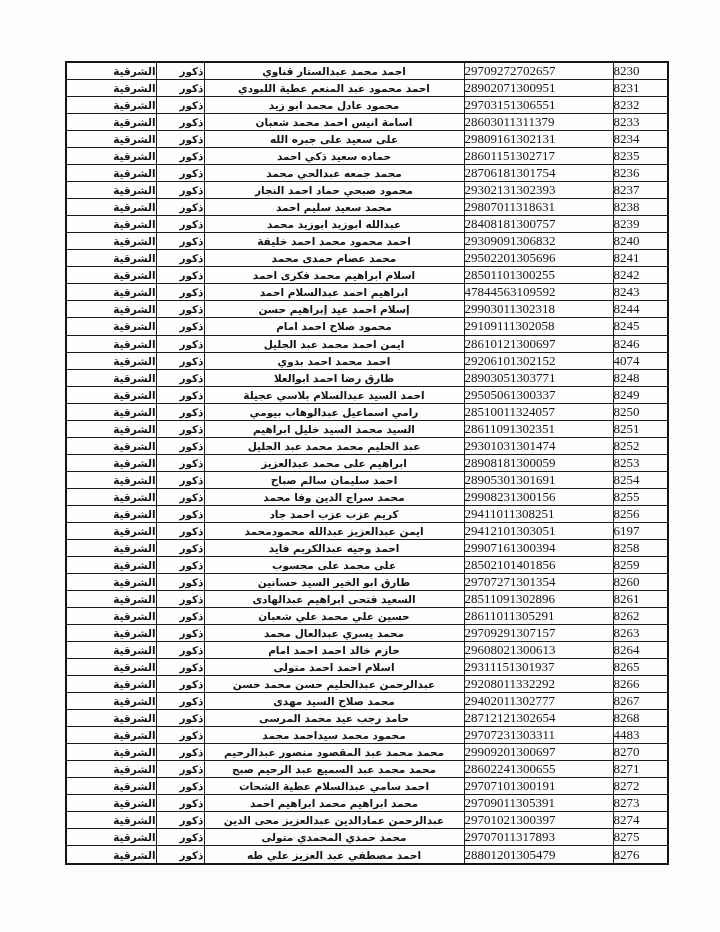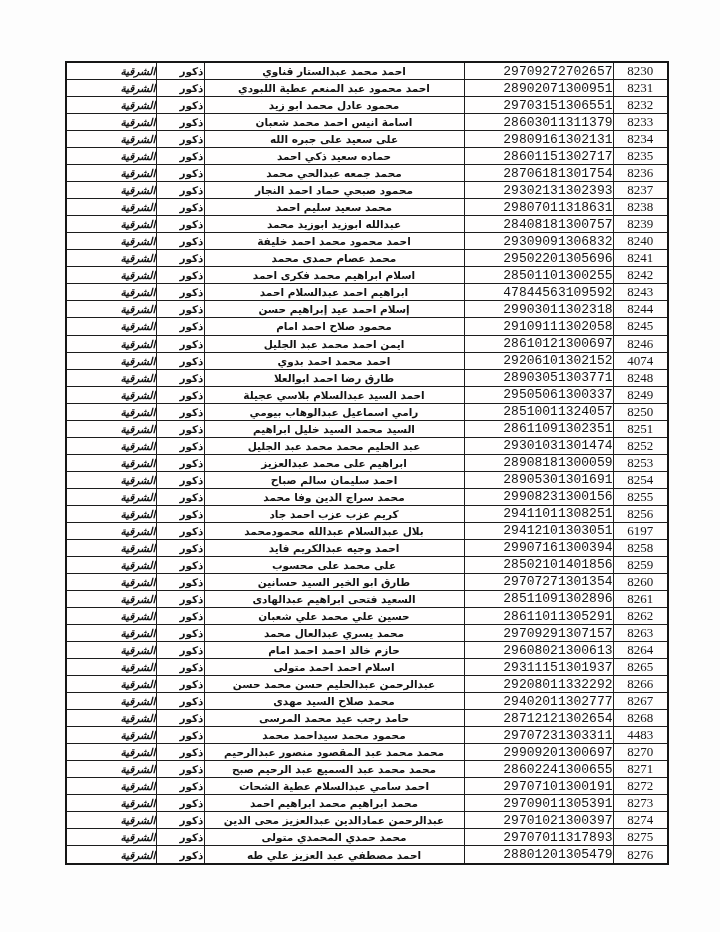--- a/index.html
+++ b/index.html
@@ -30,44 +30,44 @@
     padding: 0;
     margin: 0;
     overflow: hidden;
     white-space: nowrap;
     vertical-align: middle;
     background: #fffefe;
     color: #141414;
     height: 15px;
   }
   td.cell-num {
-    font-family: Liberation Mono, monospace;
+    font-family: Liberation Serif, serif;
     font-size: 13px;
-    text-align: right;
+    text-align: left;
     direction: ltr;
     padding-right: 4px;
     padding-left: 4px;
   }
   td.cell-serial {
     font-family: "Liberation Serif", serif;
     font-size: 13px;
-    text-align: center;
+    text-align: left;
     direction: ltr;
     padding-left: 5px;
     padding-right: 2px;
   }
   td.cell-ar {
     font-size: 10.5px;
     font-weight: bold;
     text-align: right;
     letter-spacing: 0;
   }
   td.cell-name   { padding-right: 5px; padding-left: 2px; text-align: center; }
   td.cell-gender { padding-right: 2px; }
-  td.cell-gov    { padding-right: 2px; font-style: italic; }
+  td.cell-gov    { padding-right: 2px; }
 </style>
 </head>
 <body>
 
 <div class="sheet">
   <table class="roster" dir="rtl">
     <colgroup>
       <col style="width:55px">
       <col style="width:149px">
       <col style="width:260px">
@@ -260,21 +260,21 @@
         <tr>
     <td class="cell-serial">8256</td>
     <td class="cell-num">29411011308251</td>
     <td class="cell-ar cell-name">كريم عزب عزب احمد جاد</td>
     <td class="cell-ar cell-gender">ذكور</td>
     <td class="cell-ar cell-gov">الشرقية</td>
   </tr>
         <tr>
     <td class="cell-serial">6197</td>
     <td class="cell-num">29412101303051</td>
-    <td class="cell-ar cell-name">بلال عبدالسلام عبدالله محمودمحمد</td>
+    <td class="cell-ar cell-name">ايمن عبدالعزيز عبدالله محمودمحمد</td>
     <td class="cell-ar cell-gender">ذكور</td>
     <td class="cell-ar cell-gov">الشرقية</td>
   </tr>
         <tr>
     <td class="cell-serial">8258</td>
     <td class="cell-num">29907161300394</td>
     <td class="cell-ar cell-name">احمد وجيه عبدالكريم فايد</td>
     <td class="cell-ar cell-gender">ذكور</td>
     <td class="cell-ar cell-gov">الشرقية</td>
   </tr>

